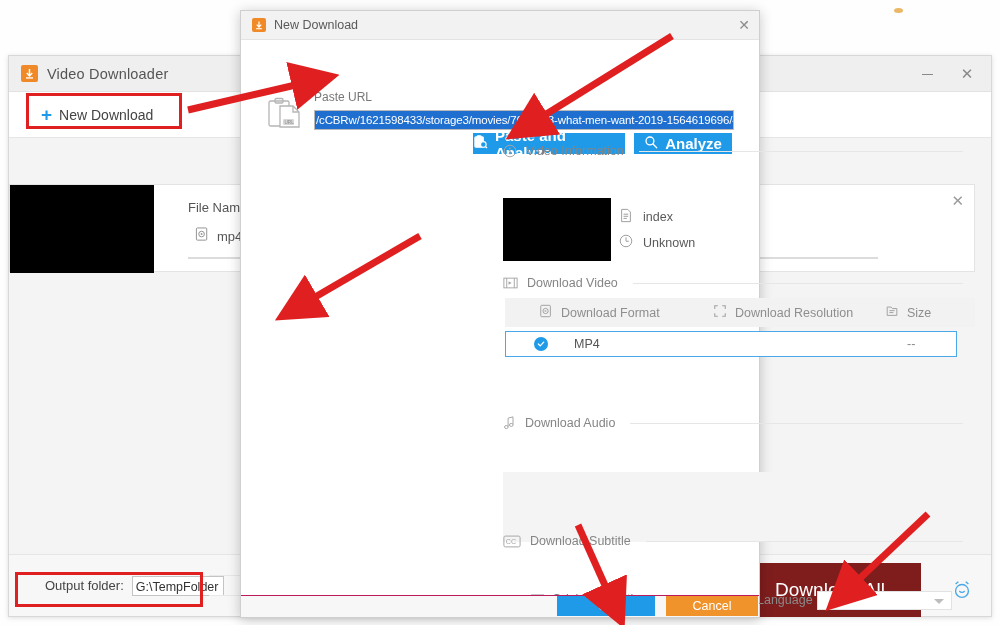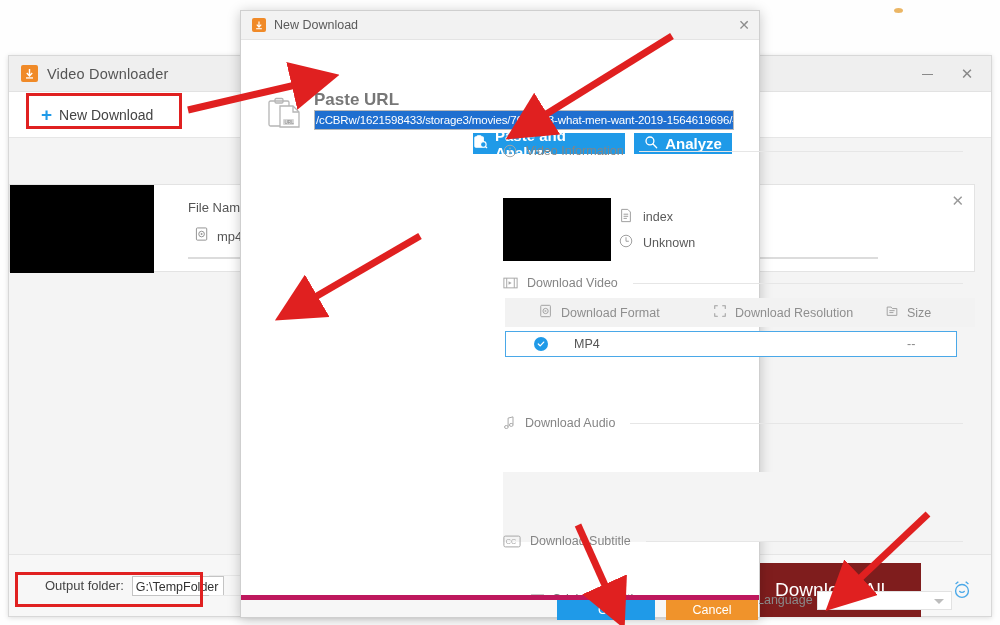--- a/index.html
+++ b/index.html
@@ -121,21 +121,21 @@
     background: #f08a28; border-radius: 2px;
     display: flex; align-items: center; justify-content: center; color: #fff; font-size: 9px;
   }
   .dlg-title { font-size: 12.5px; color: #5a5a5a; }
   .dlg-close { position: absolute; right: 9px; top: 6px; color: #8c8c8c; font-size: 14px; }
 
   .dlg-body { position: absolute; left: 0; top: 29px; width: 100%; height: 557px; background: #fff; }
 
   
   .clip-icon { position: absolute; left: 26px; top: 57px; width: 38px; height: 36px; }
-  .paste-url-label { position: absolute; left: 73px; top: 50px; font-size: 17px; color: #777; font-weight: bold; }
+  .paste-url-label { position: absolute; left: 73px; top: 50px; font-size: 12px; color: #777; }
   .url-input {
     position: absolute; left: 73px; top: 70px; width: 420px; height: 20px;
     border: 1px solid #b9b9b9; background: #fff; overflow: hidden;
   }
   .url-text {
     display: block; background: #1f6fd0; color: #ffffff;
     font-size: 11.5px; line-height: 18px; white-space: nowrap;
     padding: 0 1px; letter-spacing: -0.15px;
   }
   .btn-row { position: absolute; left: 232px; top: 93px; display: flex; gap: 9px; }
@@ -200,21 +200,21 @@
   }
   .lang-caret {
     position: absolute; right: 7px; top: 7px; width: 0; height: 0;
     border-left: 5px solid transparent; border-right: 5px solid transparent;
     border-top: 5px solid #bdbdbd;
   }
 
   
   .dlg-footer {
     position: absolute; left: 0; bottom: 0; width: 100%; height: 22px;
-    background: #f7f7f7; border-top: 5px solid #be185d;
+    background: #f7f7f7; border-top: 1px solid #be185d;
   }
   .btn-ok {
     position: absolute; left: 316px; top: 0px; width: 98px; height: 20px;
     background: #1f9ae8; color: #fff; font-size: 12.5px;
     display: flex; align-items: center; justify-content: center;
   }
   .btn-cancel {
     position: absolute; left: 425px; top: 0px; width: 92px; height: 20px;
     background: #f0932b; color: #fff; font-size: 12.5px;
     display: flex; align-items: center; justify-content: center;

